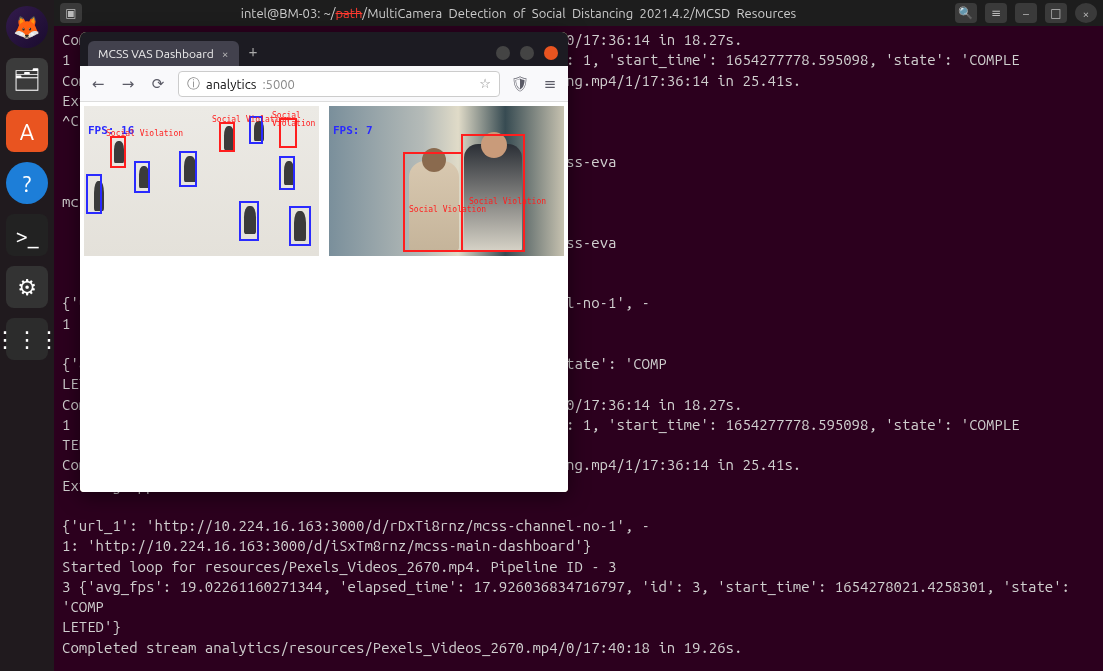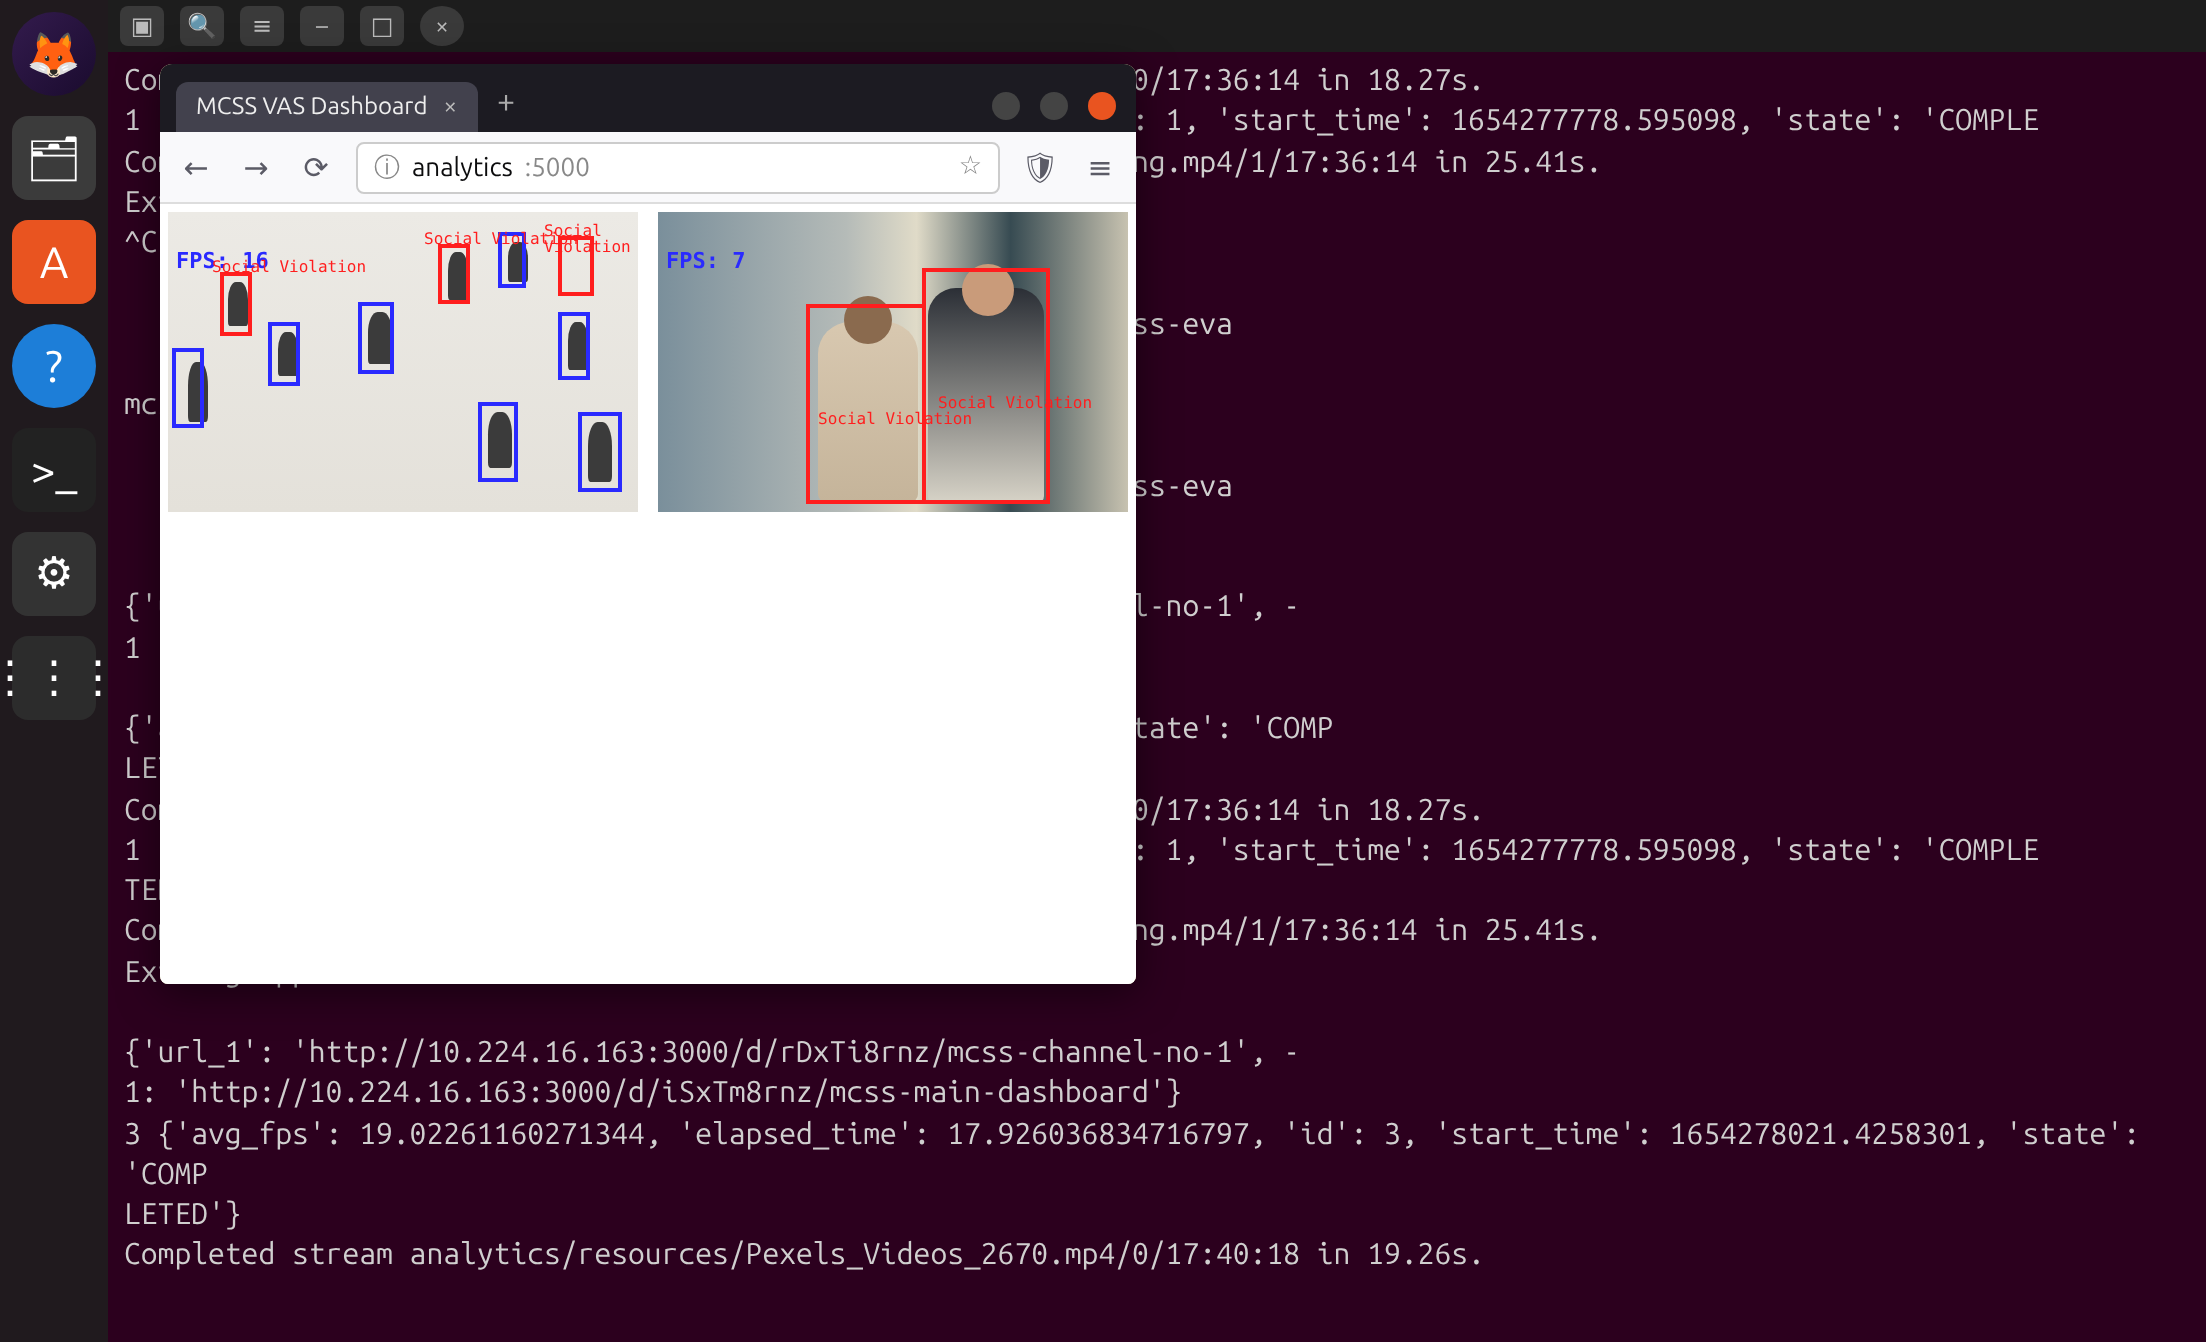--- a/index.html
+++ b/index.html
@@ -215,20 +215,23 @@
   <div class="dock-item files">🗂</div>
   <div class="dock-item software">A</div>
   <div class="dock-item help">?</div>
   <div class="dock-item terminal">&gt;_</div>
   <div class="dock-item settings">⚙</div>
   <div class="dock-item show-apps">⋮⋮⋮</div>
 </div>
 
 <div class="top-panel">
   <div class="win-btn">▣</div>
+  <div class="title">
+    <span>intel@BM-03: ~/</span><span class="path-redact">path</span><span>/MultiCamera_Detection_of_Social_Distancing_2021.4.2/MCSD_Resources</span>
+  </div>
   <div class="right-btn">🔍</div>
   <div class="right-btn">≡</div>
   <div class="right-btn">–</div>
   <div class="right-btn">□</div>
   <div class="right-btn close">×</div>
 </div>
 
 <div class="terminal-body">
   <div class="line">Completed stream analytics/resources/Pexels_Videos_2670.mp4/0/17:36:14 in 18.27s.</div>
   <div class="line">1 {'avg_fps': 19.02261160271344, 'elapsed_time': 17.92, 'id': 1, 'start_time': 1654277778.595098, 'state': 'COMPLE</div>
@@ -249,20 +252,21 @@
   <div class="line">{'avg_fps': ... 'id': 2, 'start_time': 1654277777.325223, 'state': 'COMP</div>
   <div class="line">LETED'}</div>
   <div class="line">Completed stream analytics/resources/Pexels_Videos_2670.mp4/0/17:36:14 in 18.27s.</div>
   <div class="line">1 {'avg_fps': 19.02261160271344, 'elapsed_time': 17.92, 'id': 1, 'start_time': 1654277778.595098, 'state': 'COMPLE</div>
   <div class="line">TED'}</div>
   <div class="line">Completed stream analytics/resources/face-demographics-walking.mp4/1/17:36:14 in 25.41s.</div>
   <div class="line">Exiting Application..</div>
   <div class="line">&nbsp;</div>
   <div class="line">{'url_1': 'http://10.224.16.163:3000/d/rDxTi8rnz/mcss-channel-no-1', -</div>
   <div class="line">1: 'http://10.224.16.163:3000/d/iSxTm8rnz/mcss-main-dashboard'}</div>
+  <div class="line">Started loop for resources/Pexels_Videos_2670.mp4. Pipeline ID - 3</div>
   <div class="line">3 {'avg_fps': 19.02261160271344, 'elapsed_time': 17.926036834716797, 'id': 3, 'start_time': 1654278021.4258301, 'state': 'COMP</div>
   <div class="line">LETED'}</div>
   <div class="line">Completed stream analytics/resources/Pexels_Videos_2670.mp4/0/17:40:18 in 19.26s.</div>
 
 </div>
 
 <div class="browser">
   <div class="tab-bar">
     <div class="tab">
       <span>MCSS VAS Dashboard</span>

